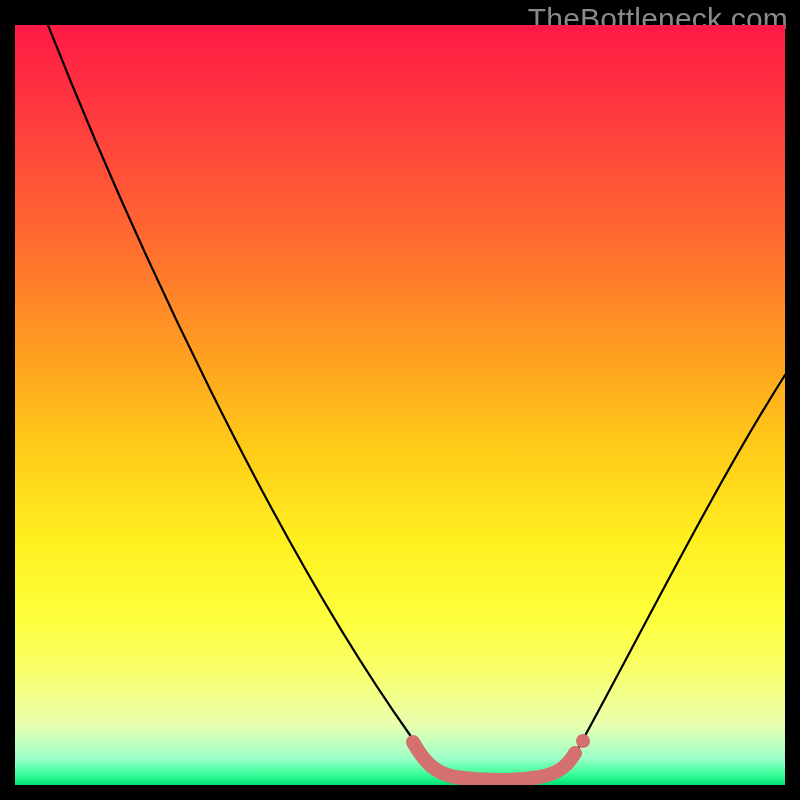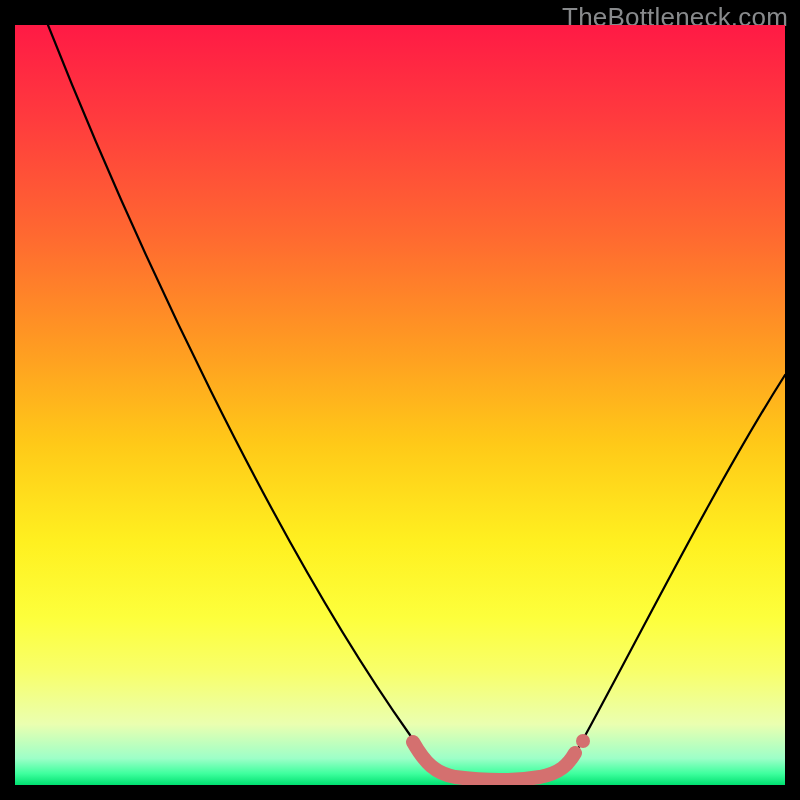--- a/index.html
+++ b/index.html
@@ -42,21 +42,21 @@
       #9dffc8 96.5%,
       #3eff9e 98.5%,
       #00e070 100%
     );
   }
   .watermark {
     position: absolute;
     top: 2px;
     right: 12px;
     color: #888a8c;
-    font-size: 26px;
+    font-size: 30px;
     font-weight: 500;
     letter-spacing: 0.2px;
     user-select: none;
   }
   svg.curve {
     position: absolute;
     inset: 0;
   }
 </style>
 </head>

